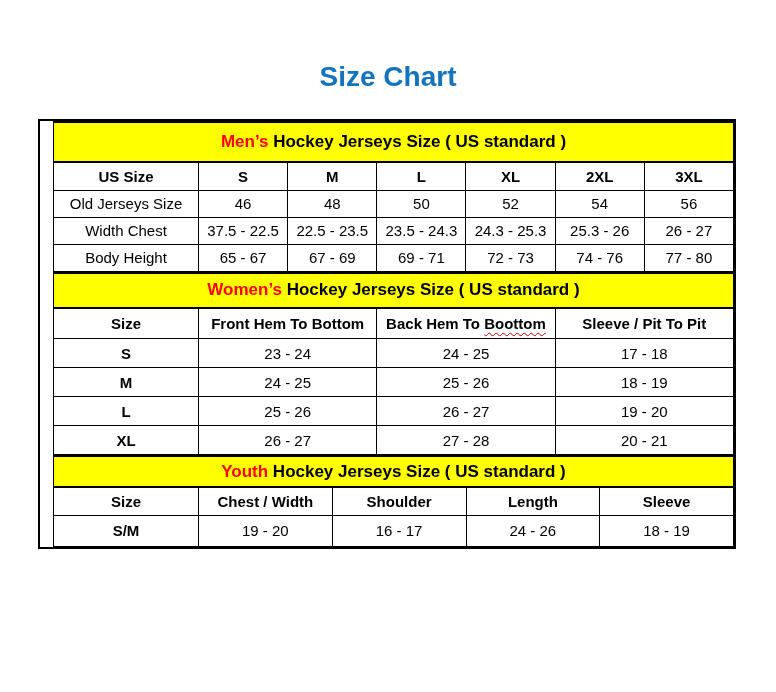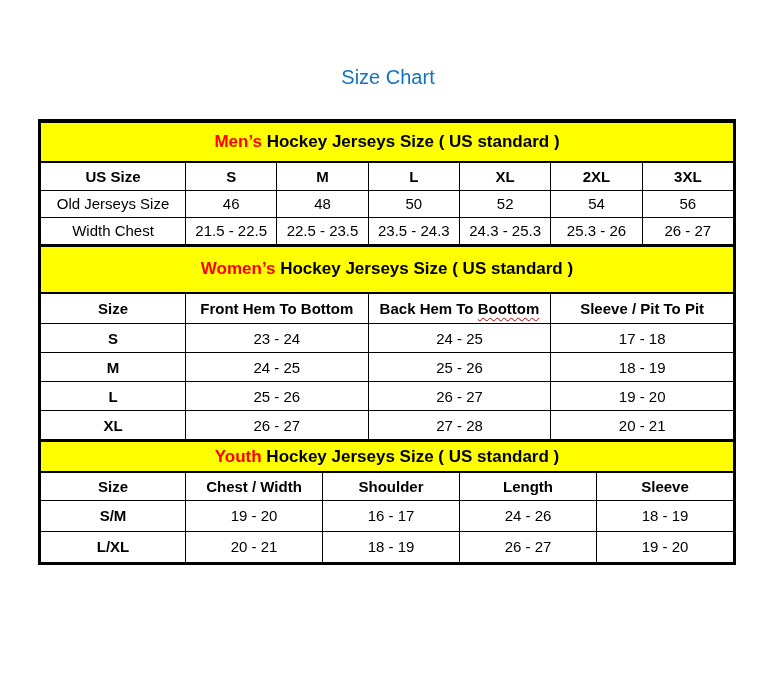--- a/index.html
+++ b/index.html
@@ -13,30 +13,31 @@
   body{
     width:776px;height:692px;
     background:#ffffff;
     font-family:"Liberation Sans","DejaVu Sans",sans-serif;
     color:var(--text);
     overflow:hidden;
   }
   .page-title{
     margin:60px 0 0 0;
     text-align:center;
-    font-size:20px;
-    font-weight:normal;
+    font-size:28px;
+    font-weight:bold;
     line-height:34px;
     color:var(--title);
     letter-spacing:0px;
   }
   .chart-wrap{
     width:698px;
     margin:25px 0 0 38px;
     border:2px solid #000;
+    padding-left:13px;
   }
   table{
     width:100%;
     border-collapse:collapse;
     table-layout:fixed;
   }
   td,th{
     border:1px solid #000;
     text-align:center;
     vertical-align:middle;
@@ -45,21 +46,21 @@
   }
   th{font-weight:bold;}
   td.banner{
     background:var(--banner-bg);
     font-weight:bold;
     font-size:17px;
     border-top:2px solid #000;
     border-bottom:2px solid #000;
   }
   .mens td.banner{height:40px;}
-  .womens td.banner{height:47px;}
+  .womens td.banner{height:35px;}
   .youth td.banner{height:31px;}
   .banner .hl{color:var(--banner-highlight);}
   .mens th{height:28px;text-align:center;}
   .mens tbody.data-rows td{height:27px;}
   .womens th{height:31px;}
   .womens tbody.data-rows td{height:29px;}
   .youth th{height:28px;}
   .youth tbody.data-rows td{height:31px;}
   td.row-label.bold{font-weight:bold;}
   .squiggle{
@@ -105,27 +106,36 @@
           <td class="row-label">Old Jerseys Size</td>
           <td>46</td>
           <td>48</td>
           <td>50</td>
           <td>52</td>
           <td>54</td>
           <td>56</td>
         </tr>
         <tr>
           <td class="row-label">Width Chest</td>
-          <td>21.5 - 22.5</td>
+          <td>37.5 - 22.5</td>
           <td>22.5 - 23.5</td>
           <td>23.5 - 24.3</td>
           <td>24.3 - 25.3</td>
           <td>25.3 - 26</td>
           <td>26 - 27</td>
         </tr>
+        <tr>
+          <td class="row-label">Body Height</td>
+          <td>65 - 67</td>
+          <td>67 - 69</td>
+          <td>69 - 71</td>
+          <td>72 - 73</td>
+          <td>74 - 76</td>
+          <td>77 - 80</td>
+        </tr>
       </tbody>
   </table>
 
   <table class="womens">
       <colgroup>
         <col style="width: 145px;">
         <col>
         <col>
         <col>
       </colgroup>
@@ -189,23 +199,16 @@
         </tr>
     </tbody>
     <tbody class="data-rows">
         <tr>
           <td class="row-label bold">S/M</td>
           <td>19 - 20</td>
           <td>16 - 17</td>
           <td>24 - 26</td>
           <td>18 - 19</td>
         </tr>
-        <tr>
-          <td class="row-label bold">L/XL</td>
-          <td>20 - 21</td>
-          <td>18 - 19</td>
-          <td>26 - 27</td>
-          <td>19 - 20</td>
-        </tr>
       </tbody>
   </table>
 
 </div>
 
 </body></html>

